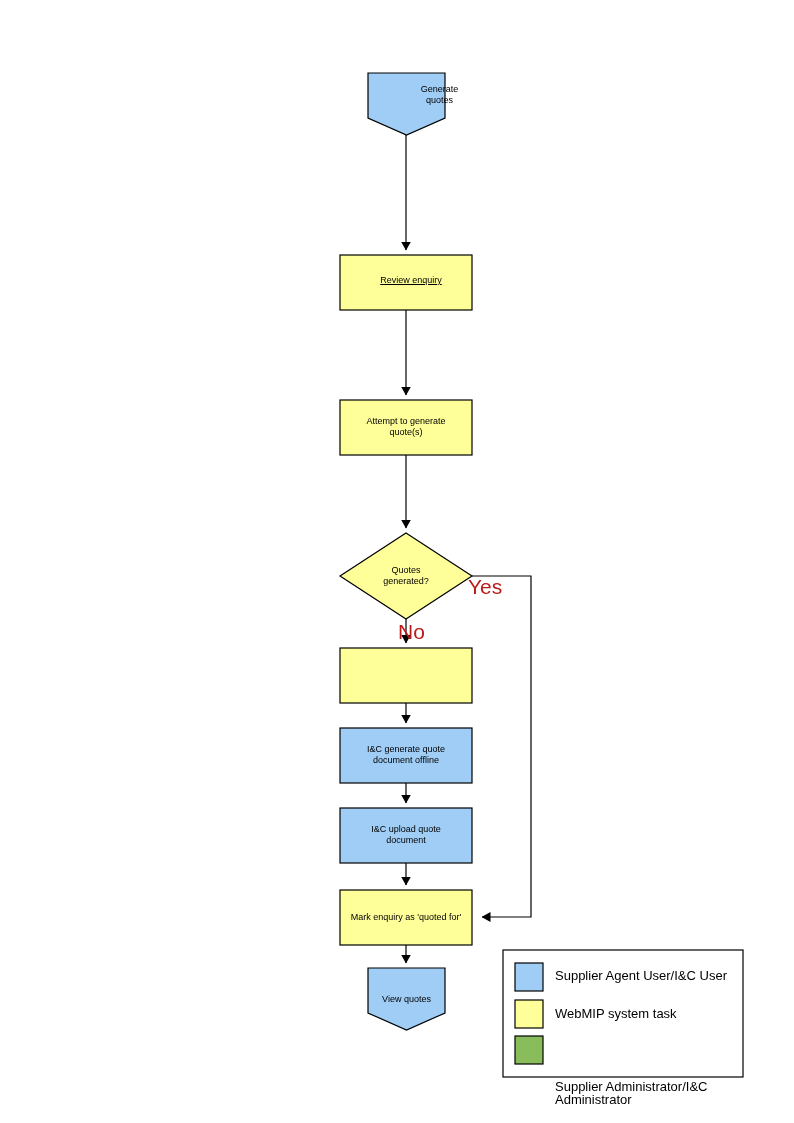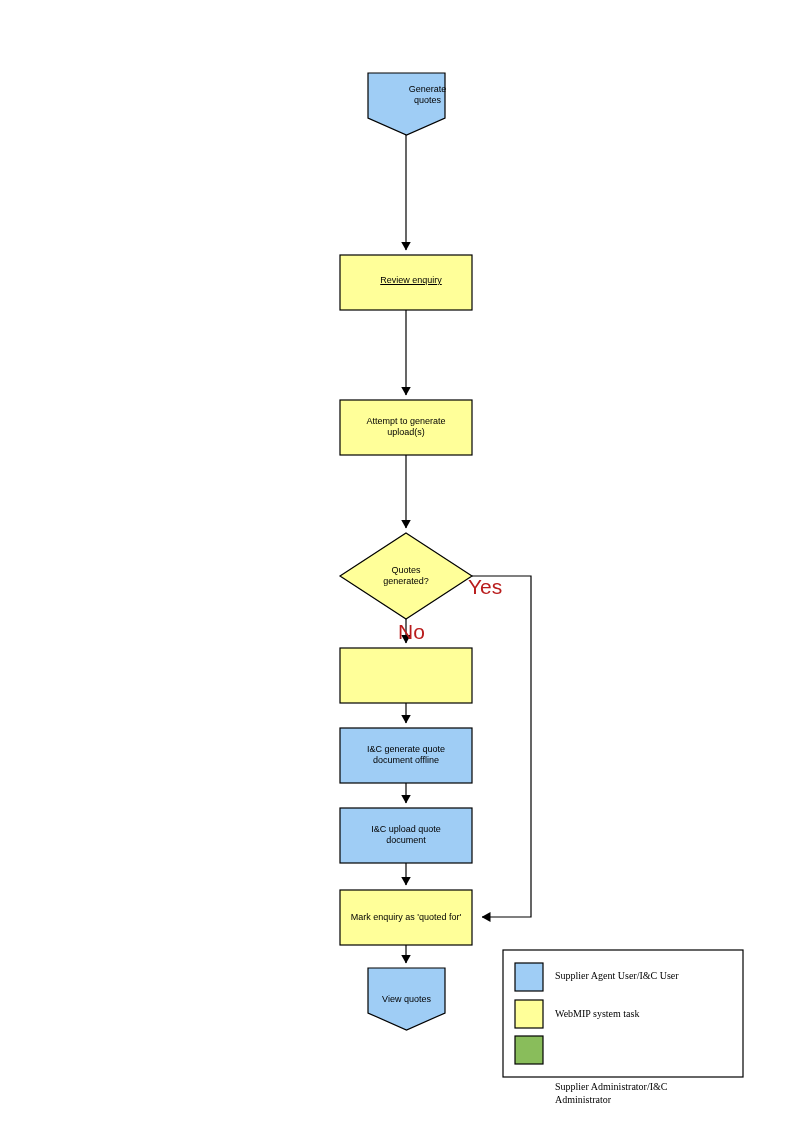--- a/index.html
+++ b/index.html
@@ -35,22 +35,22 @@
     position: absolute;
     color: #b91c1c;
     font-family: "Liberation Sans", sans-serif;
     font-size: 21px;
     line-height: 22px;
     white-space: nowrap;
   }
   .legend-label {
     position: absolute;
     color: #000000;
-    font-family: Liberation Serif, serif;
-    font-size: 10px;
+    font-family: Liberation Sans, sans-serif;
+    font-size: 13px;
     line-height: 13px;
     white-space: pre-line;
   }
 </style>
 </head>
 <body>
 
 <div id="canvas">
   <svg id="diagram-svg" width="794" height="1123" viewBox="0 0 794 1123">
     <defs>
@@ -93,27 +93,27 @@
 
     <g>
       <rect x="503" y="950" width="240" height="127" fill="#FFFFFF" stroke="#000000" stroke-width="1.2"></rect>
       <rect x="515" y="963" width="28" height="28" fill="#9FCDF5" stroke="#000000" stroke-width="1.2"></rect>
       <rect x="515" y="1000" width="28" height="28" fill="#FFFF99" stroke="#000000" stroke-width="1.2"></rect>
       <rect x="515" y="1036" width="28" height="28" fill="#89BD5B" stroke="#000000" stroke-width="1.2"></rect>
     </g>
   </svg>
 
   
-  <div class="node-label" style="left:356px; top:84px; width:79px;padding-left:32px;">Generate
+  <div class="node-label" style="left:368px; top:84px; width:79px;padding-left:32px;">Generate
 quotes</div>
 
   <div class="node-label" style="left:340px; top:275px; width:142px;text-decoration:underline;">Review enquiry</div>
 
   <div class="node-label" style="left:340px; top:416px; width:132px;">Attempt to generate
-upload(s)</div>
+quote(s)</div>
 
   <div class="node-label" style="left:340px; top:565px; width:132px;">Quotes
 generated?</div>
 
 
   <div class="node-label" style="left:340px; top:744px; width:132px;">I&amp;C generate quote
 document offline</div>
 
   <div class="node-label" style="left:340px; top:824px; width:132px;">I&amp;C upload quote
 document</div>

